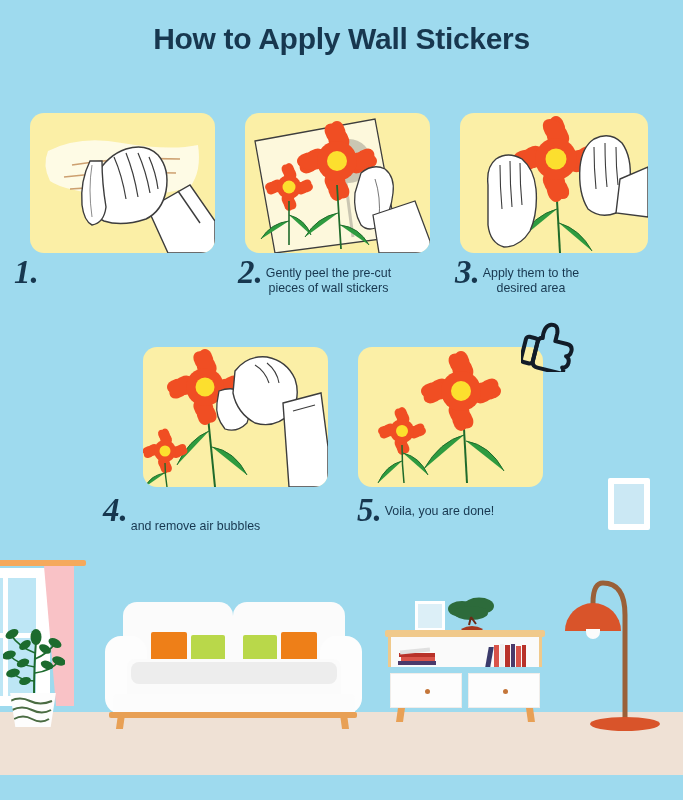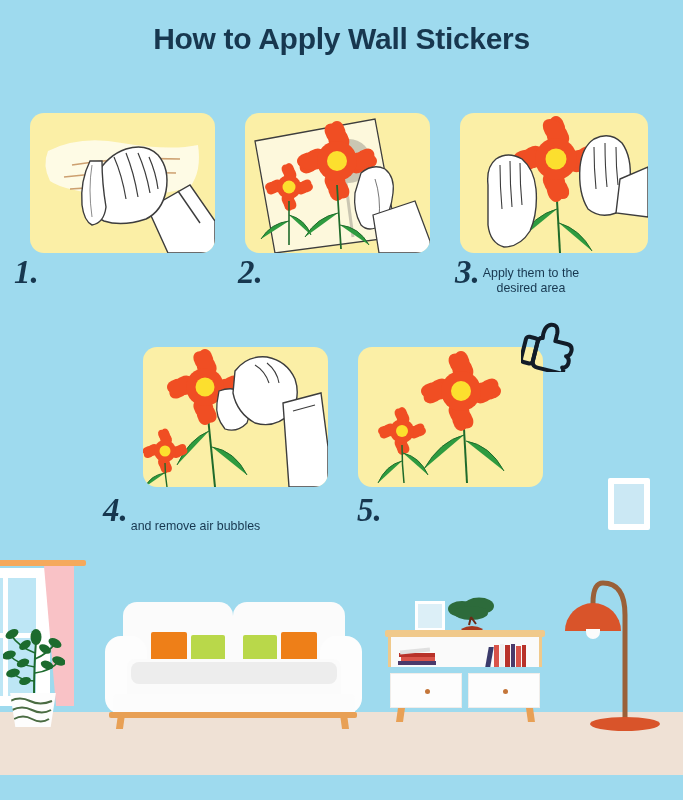--- a/index.html
+++ b/index.html
@@ -254,20 +254,24 @@
         <path d="M93 100 Q 72 104 60 124" fill="#2E9B3F" stroke="#1F6B2B" stroke-width="1"></path>
         <path d="M95 112 Q 114 114 124 132" fill="#2E9B3F" stroke="#1F6B2B" stroke-width="1"></path>
 
         <path d="M116 60 Q 128 50 140 56 Q 150 64 148 80 Q 146 100 136 112 Q 124 120 116 112 Q 108 98 110 80 Z" fill="#FFFFFF" stroke="#3D3D3D" stroke-width="1.3"></path>
         <path d="M130 66 Q 136 84 134 106" stroke="#3D3D3D" stroke-width="1" fill="none" opacity="0.7"></path>
         <path d="M128 102 L 170 88 L 185 128 L 185 140 L 134 140 Z" fill="#FFFFFF" stroke="#3D3D3D" stroke-width="1.3"></path>
       </svg>
     </div>
     <div class="caption">
       <span class="num"><span>2.</span></span>
+      <span class="cap-text">
+        <span>Gently peel the pre-cut</span><br>
+        <span>pieces of wall stickers</span>
+      </span>
     </div>
   </div>
 
   <div class="step" id="step3">
     <div class="panel">
       <svg width="188" height="140" viewBox="0 0 188 140">
 
         <path d="M96 70 Q 98 104 100 140" stroke="#1F6B2B" stroke-width="2" fill="none"></path>
         <path d="M97 96 Q 74 102 58 128" fill="#2E9B3F" stroke="#1F6B2B" stroke-width="1"></path>
         <path d="M99 110 Q 120 116 132 138" fill="#2E9B3F" stroke="#1F6B2B" stroke-width="1"></path>
@@ -405,20 +409,23 @@
           <circle cx="0" cy="0" r="12" fill="#F04E23"></circle>
           <circle cx="0" cy="0" r="6" fill="#FCDF2E"></circle>
         </g>
         <path d="M44 98 Q 44 118 46 136" stroke="#1F6B2B" stroke-width="1.5" fill="none"></path>
         <path d="M44 114 Q 28 118 20 136" fill="#2E9B3F" stroke="#1F6B2B" stroke-width="1"></path>
         <path d="M45 106 Q 62 110 70 128" fill="#2E9B3F" stroke="#1F6B2B" stroke-width="1"></path>
       </svg>
     </div>
     <div class="caption">
       <span class="num"><span>5.</span></span>
+      <span class="cap-text">
+        <span>Voila, you are done!</span>
+      </span>
     </div>
   </div>
 
   <div id="thumbs-up">
     <svg width="58" height="52" viewBox="0 0 58 52">
       <g transform="rotate(14 29 26)">
         <path d="M20 20 Q 18 8 25 5 Q 32 3 33 12 L 33 20 L 45 20 Q 51 20 51 26 Q 51 31 47 32 Q 51 33 51 38 Q 51 43 46 44 Q 49 46 47 50 L 22 50 Q 16 50 16 44 L 16 26 Q 16 20 20 20 Z" fill="none" stroke="#121C28" stroke-width="4" stroke-linejoin="round"></path>
         <rect x="4" y="22" width="12" height="26" rx="3" fill="none" stroke="#121C28" stroke-width="4"></rect>
       </g>
     </svg>

